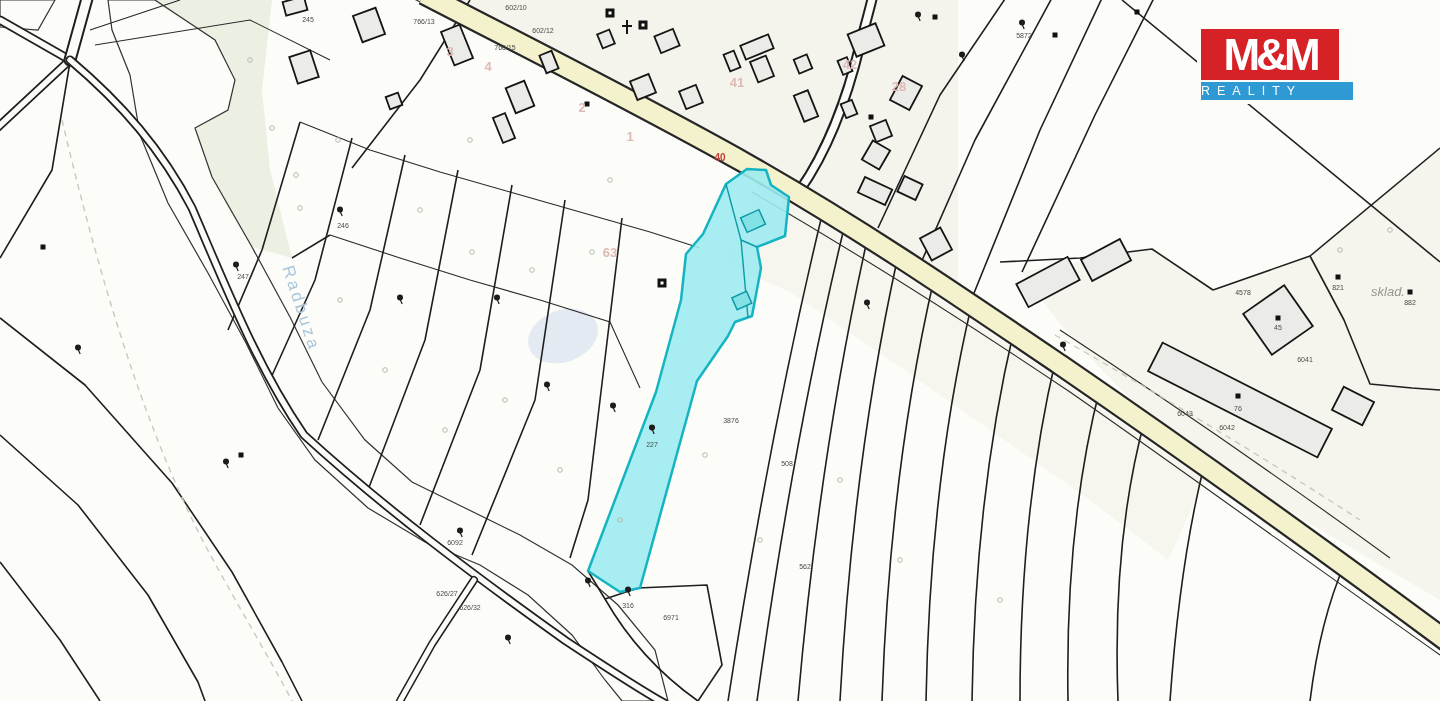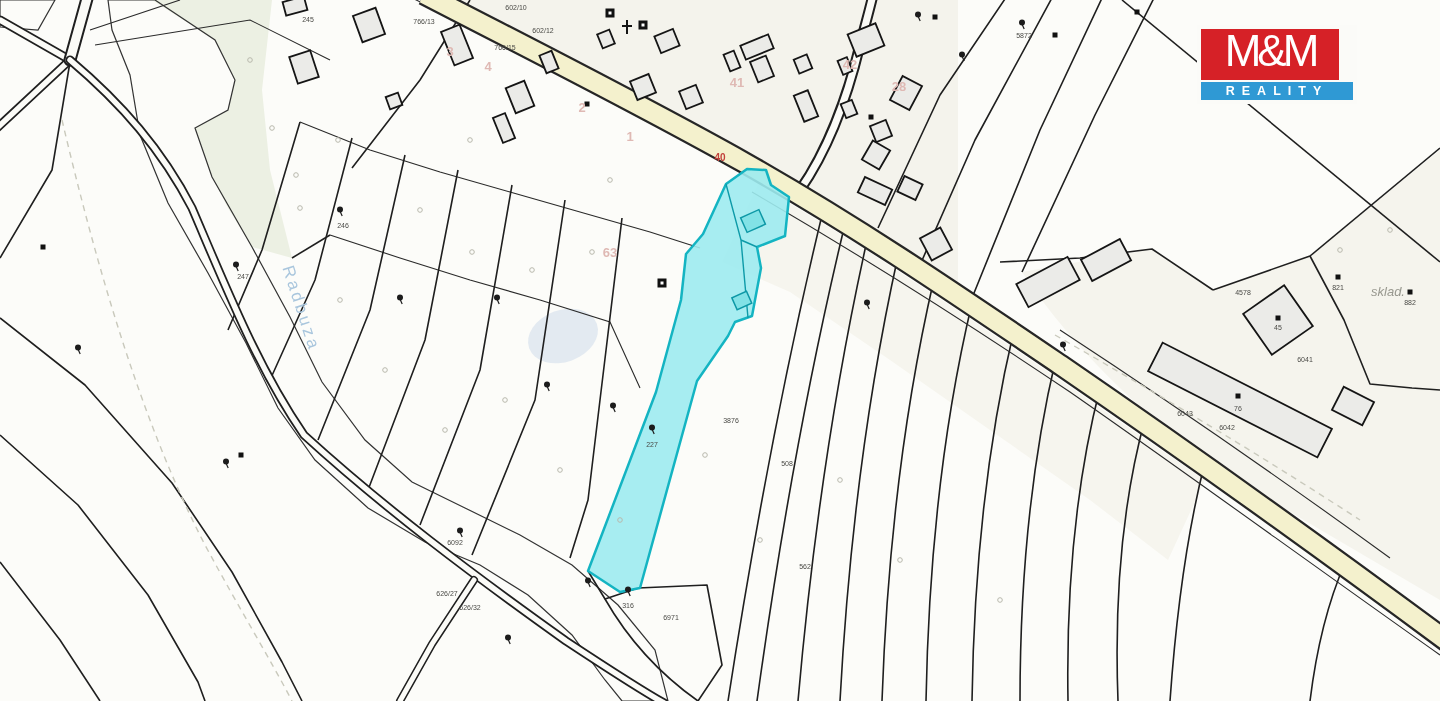--- a/index.html
+++ b/index.html
@@ -13,24 +13,24 @@
   .river-label{font-size:17px;fill:#a9c6dd;letter-spacing:3px}
   .sklad-label{font-size:13px;font-style:italic;fill:#98988f}
   .pl{stroke:#1f1f1f;stroke-width:1.6;fill:none;stroke-linejoin:round}
   .plt{stroke:#2a2a2a;stroke-width:1.1;fill:none}
   .bank{stroke:#333;stroke-width:1.2;fill:none}
   .rb{fill:none;stroke:#1f1f1f;stroke-linecap:round}
   .rw{fill:none;stroke:#fbfbf7;stroke-linecap:round}
   .bld{fill:#ebebe8;stroke:#151515;stroke-width:1.8}
   .dash{stroke:#c9c9bc;stroke-width:1.4;fill:none;stroke-dasharray:6 5}
   .logo{position:absolute;left:1197px;top:25px;background:#fbfbf8;padding:4px}
-  .logo-red{width:138px;height:51px;display:flex;justify-content:center;
-            font-weight:400;font-size:44px;color:#fff;letter-spacing:-4px;line-height:1}
-  .logo-blue{width:152px;height:18px;margin-top:2px;display:flex;align-items:center;justify-content:center;
-             font-weight:700;font-size:12.5px;color:#fff;letter-spacing:7px;line-height:1}
+  .logo-red{width:138px;height:51px;display:flex;align-items:center;justify-content:center;
+            font-weight:700;font-size:44px;color:#fff;letter-spacing:-4px;line-height:1}
+  .logo-blue{width:152px;height:18px;margin-top:2px;display:flex;align-items:center;justify-content:flex-start;
+             font-weight:400;font-size:12.5px;color:#fff;letter-spacing:7px;line-height:1}
 </style>
 </head>
 <body>
 
 <div class="stage">
 <svg width="1440" height="701" viewBox="0 0 1440 701">
 
   <rect x="0" y="0" width="1440" height="701" fill="#fcfcf9"></rect>
 
   <path fill="#f4f3ec" d="M272,0 L958,0 L958,290 L860,226 L760,170 L660,115 L560,62 L425,-4 Z"></path>

